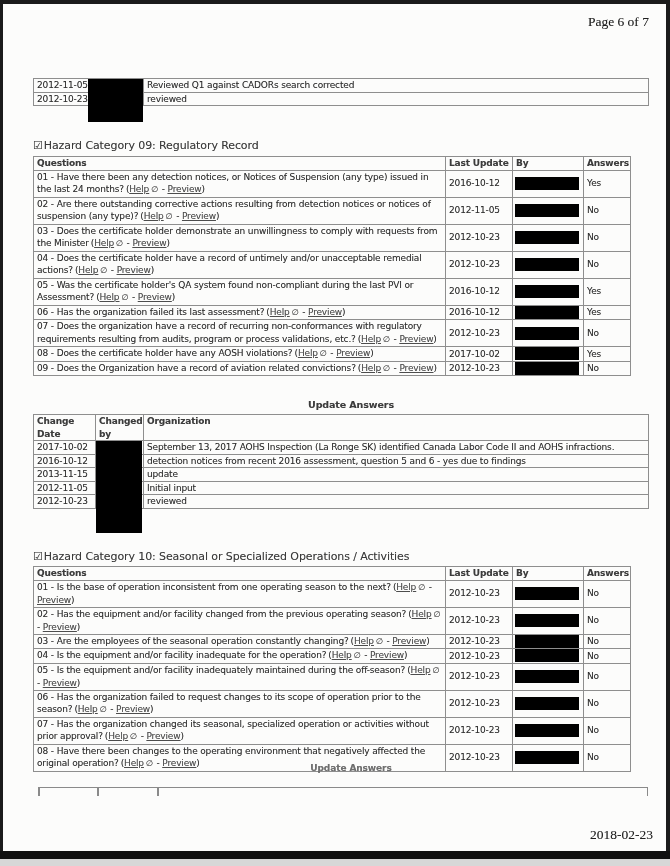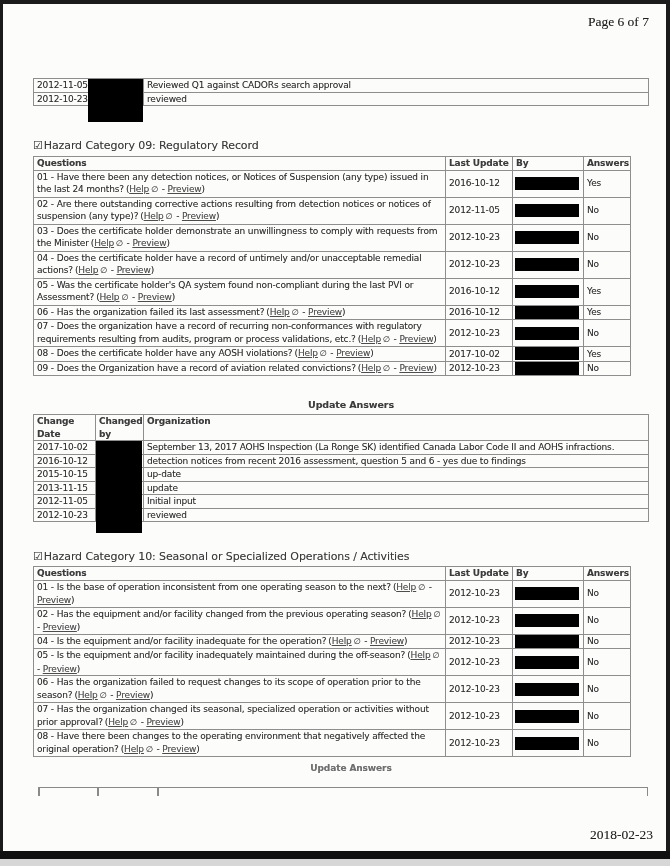--- a/index.html
+++ b/index.html
@@ -68,21 +68,21 @@
     <table class="top-table">
       <colgroup>
           <col style="width:62px">
           <col style="width:48px">
           <col style="width:505px">
         </colgroup>
       <tbody>
       <tr>
         <td class="dcell">2012-11-05</td>
         <td></td>
-        <td class="jcell">Reviewed Q1 against CADORs search approval</td>
+        <td class="jcell">Reviewed Q1 against CADORs search corrected</td>
       </tr>
       <tr>
         <td class="dcell">2012-10-23</td>
         <td></td>
         <td class="jcell">reviewed</td>
       </tr>
     </tbody>
       </table>
     <div class="tt-redact"></div>
   </div>
@@ -199,25 +199,20 @@
         <td class="dcell">2017-10-02</td>
         <td></td>
         <td class="jcell">September 13, 2017 AOHS Inspection (La Ronge SK) identified Canada Labor Code II and AOHS infractions.</td>
       </tr>
       <tr>
         <td class="dcell">2016-10-12</td>
         <td></td>
         <td class="jcell">detection notices from recent 2016 assessment, question 5 and 6 - yes due to findings</td>
       </tr>
       <tr>
-        <td class="dcell">2015-10-15</td>
-        <td></td>
-        <td class="jcell">up-date</td>
-      </tr>
-      <tr>
         <td class="dcell">2013-11-15</td>
         <td></td>
         <td class="jcell">update</td>
       </tr>
       <tr>
         <td class="dcell">2012-11-05</td>
         <td></td>
         <td class="jcell">Initial input</td>
       </tr>
       <tr>
@@ -258,20 +253,28 @@
     </tr>
     <tr>
       <td class="qcell"><span>02 - Has the equipment and/or facility changed from the previous operating season?</span><span class="pg"><span>(</span><a class="lnk">Help</a><span class="hicon">∅</span><span> - </span><a class="lnk">Preview</a><span>)</span></span></td>
       <td class="ucell">2012-10-23</td>
       <td class="bcell">
             <div class="redact"></div>
           </td>
       <td class="acell">No</td>
     </tr>
     <tr>
+      <td class="qcell"><span>03 - Are the employees of the seasonal operation constantly changing?</span><span class="pg"><span>(</span><a class="lnk">Help</a><span class="hicon">∅</span><span> - </span><a class="lnk">Preview</a><span>)</span></span></td>
+      <td class="ucell">2012-10-23</td>
+      <td class="bcell">
+            <div class="redact"></div>
+          </td>
+      <td class="acell">No</td>
+    </tr>
+    <tr>
       <td class="qcell"><span>04 - Is the equipment and/or facility inadequate for the operation?</span><span class="pg"><span>(</span><a class="lnk">Help</a><span class="hicon">∅</span><span> - </span><a class="lnk">Preview</a><span>)</span></span></td>
       <td class="ucell">2012-10-23</td>
       <td class="bcell">
             <div class="redact"></div>
           </td>
       <td class="acell">No</td>
     </tr>
     <tr>
       <td class="qcell"><span>05 - Is the equipment and/or facility inadequately maintained during the off-season?</span><span class="pg"><span>(</span><a class="lnk">Help</a><span class="hicon">∅</span><span> - </span><a class="lnk">Preview</a><span>)</span></span></td>
       <td class="ucell">2012-10-23</td>

